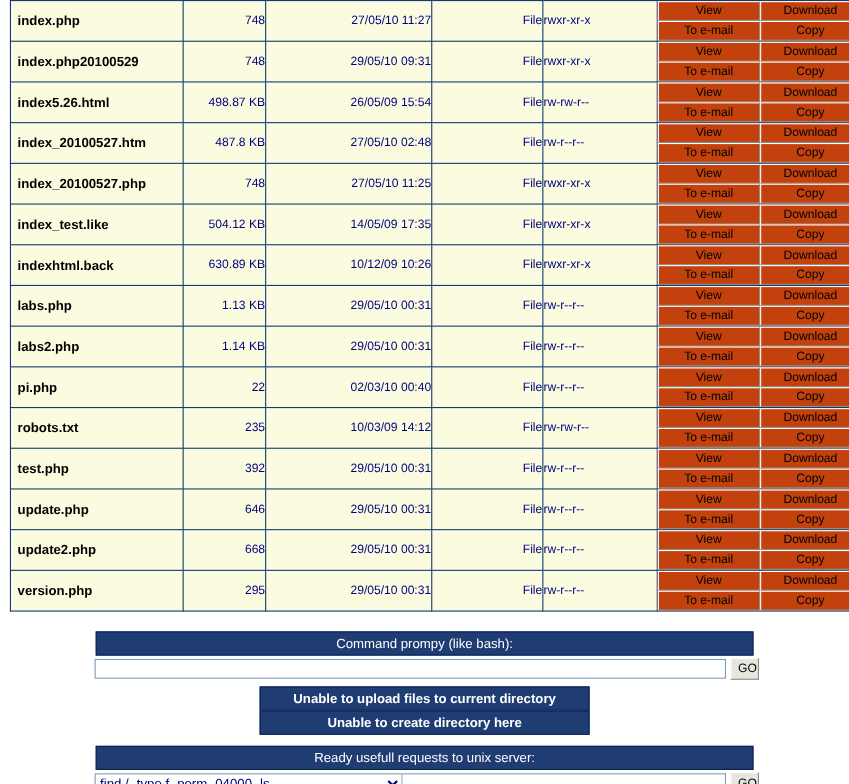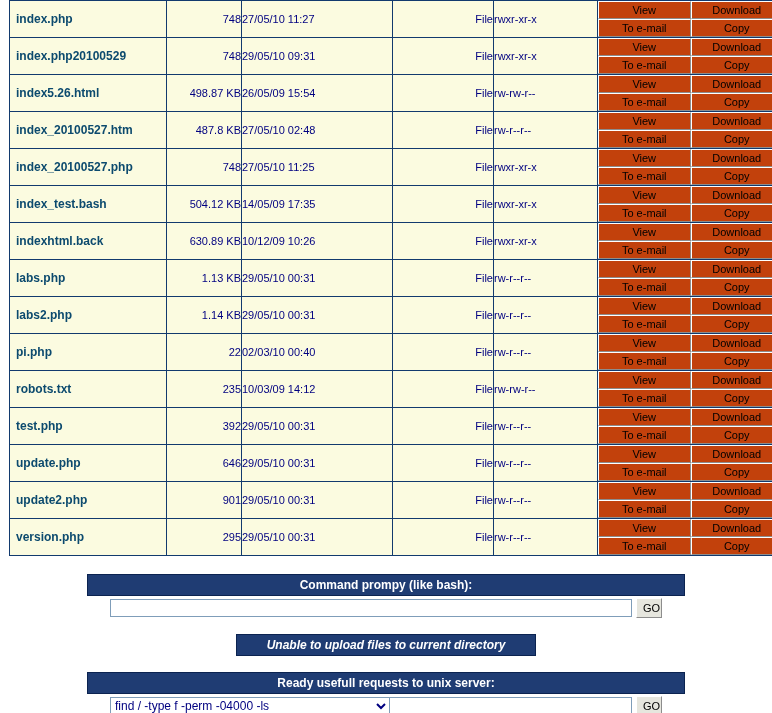--- a/index.html
+++ b/index.html
@@ -30,25 +30,25 @@
     color: #000080;
     padding: 0;
     height: 36px;
     vertical-align: middle;
   }
   td.c-name {
     width: 150px;
     padding-left: 6px;
     text-align: left;
     font-weight: bold;
-    color: #0c4a6e;
+    color: #000000;
     font-size: 12px;
   }
   td.c-size  { width: 74px;  text-align: right; }
-  td.c-date  { width: 150px; text-align: left; }
+  td.c-date  { width: 150px; text-align: right; }
   td.c-type  { width: 100px; text-align: right; }
   td.c-perm  { width: 103px; }
   td.c-act   { width: 185px; padding: 0; }
 
   .act-wrap {
     display: flex;
     flex-wrap: wrap;
     width: 100%;
   }
   .act-btn {
@@ -76,31 +76,31 @@
   }
   .panel {
     width: 600px;
     margin: 0 auto;
   }
   .bar {
     background: #1f3c73;
     border: 1px solid #0b2350;
     color: #ffffff;
     font-size: 12px;
-    font-weight: bold;
+    font-weight: normal;
     text-align: center;
     padding: 3px 0;
     margin: 0 auto;
   }
   .bar-wide { width: 596px; }
 
   .row-input {
     display: flex;
     align-items: center;
-    width: 552px;
+    width: 604px;
     margin: 2px auto 0 auto;
   }
   .txt-input {
     flex: 1;
     height: 18px;
     font-family: "Liberation Sans", sans-serif;
     font-size: 12px;
     border: 1px solid #7f9db9;
     box-sizing: border-box;
     padding: 1px 3px;
@@ -115,29 +115,28 @@
     background: #e6e6de;
     border-top: 1px solid #ffffff;
     border-left: 1px solid #ffffff;
     border-right: 1px solid #8d8d8d;
     border-bottom: 1px solid #8d8d8d;
     cursor: pointer;
   }
   .msg-block { margin-top: 6px; }
   .msg-bar {
     width: 298px;
-    margin: 16px auto;
+    margin: 0 auto;
     background: #1f3c73;
     border: 1px solid #0b2350;
     color: #ffffff;
     font-size: 12px;
     font-weight: bold;
     text-align: center;
     padding: 3px 0;
-    font-style: italic;
   }
   .req-block { margin-top: 10px; }
   .sel {
     width: 280px;
     height: 19px;
     font-family: "Liberation Sans", sans-serif;
     font-size: 12px;
     border: 1px solid #7f9db9;
     background: #ffffff;
     color: #000080;
@@ -225,21 +224,21 @@
       <td class="c-act">
         <div class="act-wrap">
           <span class="act-btn">View</span>
           <span class="act-btn">Download</span>
           <span class="act-btn">To e-mail</span>
           <span class="act-btn">Copy</span>
         </div>
       </td>
     </tr>
     <tr>
-      <td class="c-name">index_test.bash</td>
+      <td class="c-name">index_test.like</td>
       <td class="c-size">504.12 KB</td>
       <td class="c-date">14/05/09 17:35</td>
       <td class="c-type">File</td>
       <td class="c-perm">rwxr-xr-x</td>
       <td class="c-act">
         <div class="act-wrap">
           <span class="act-btn">View</span>
           <span class="act-btn">Download</span>
           <span class="act-btn">To e-mail</span>
           <span class="act-btn">Copy</span>
@@ -346,21 +345,21 @@
         <div class="act-wrap">
           <span class="act-btn">View</span>
           <span class="act-btn">Download</span>
           <span class="act-btn">To e-mail</span>
           <span class="act-btn">Copy</span>
         </div>
       </td>
     </tr>
     <tr>
       <td class="c-name">update2.php</td>
-      <td class="c-size">901</td>
+      <td class="c-size">668</td>
       <td class="c-date">29/05/10 00:31</td>
       <td class="c-type">File</td>
       <td class="c-perm">rw-r--r--</td>
       <td class="c-act">
         <div class="act-wrap">
           <span class="act-btn">View</span>
           <span class="act-btn">Download</span>
           <span class="act-btn">To e-mail</span>
           <span class="act-btn">Copy</span>
         </div>
@@ -389,20 +388,21 @@
   <div class="panel">
     <div class="bar bar-wide">Command prompy (like bash):</div>
     <div class="row-input">
       <input class="txt-input" type="text" value="" placeholder="" style="">
       <button class="go-btn">GO</button>
     </div>
   </div>
 
   <div class="msg-block">
     <div class="msg-bar">Unable to upload files to current directory</div>
+    <div class="msg-bar">Unable to create directory here</div>
   </div>
 
   <div class="panel req-block">
     <div class="bar bar-wide">Ready usefull requests to unix server:</div>
     <div class="row-input">
       <select class="sel">
         <option>find / -type f -perm -04000 -ls</option>
       </select>
       <div class="sel-filler"></div>
       <button class="go-btn">GO</button>

